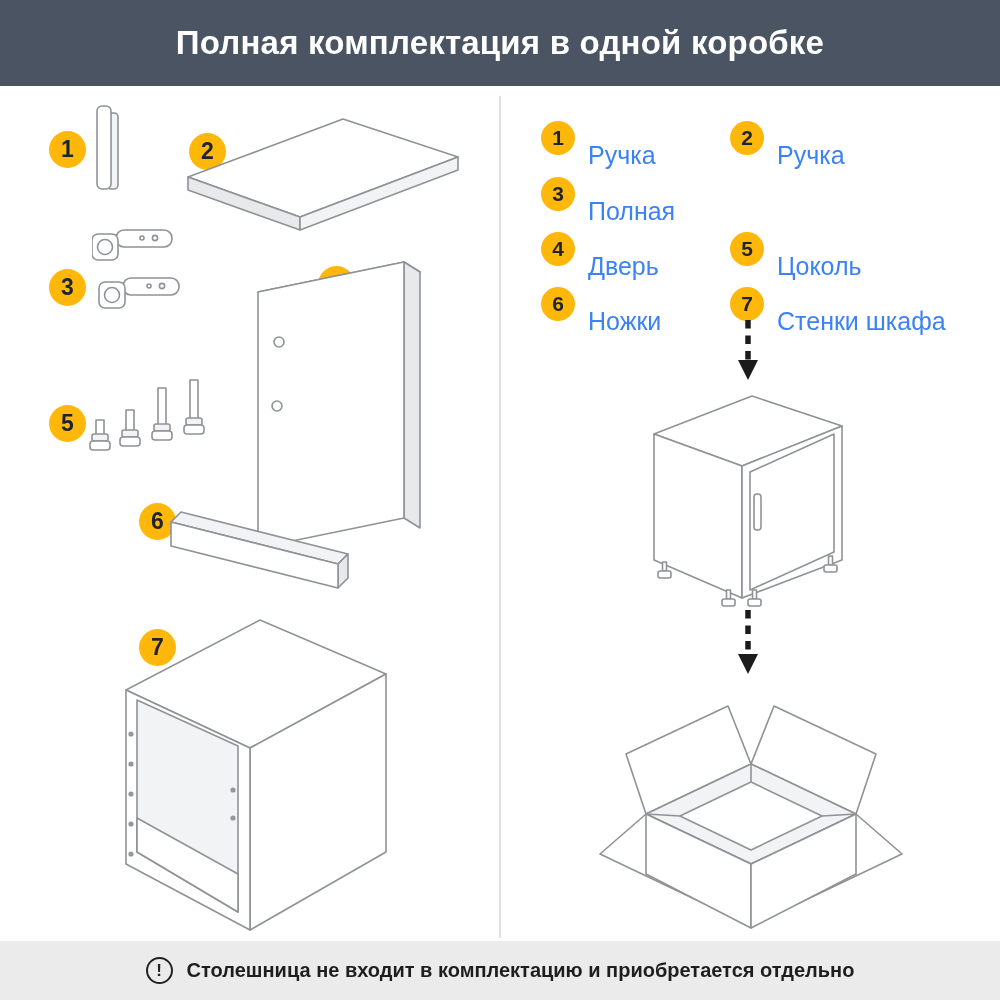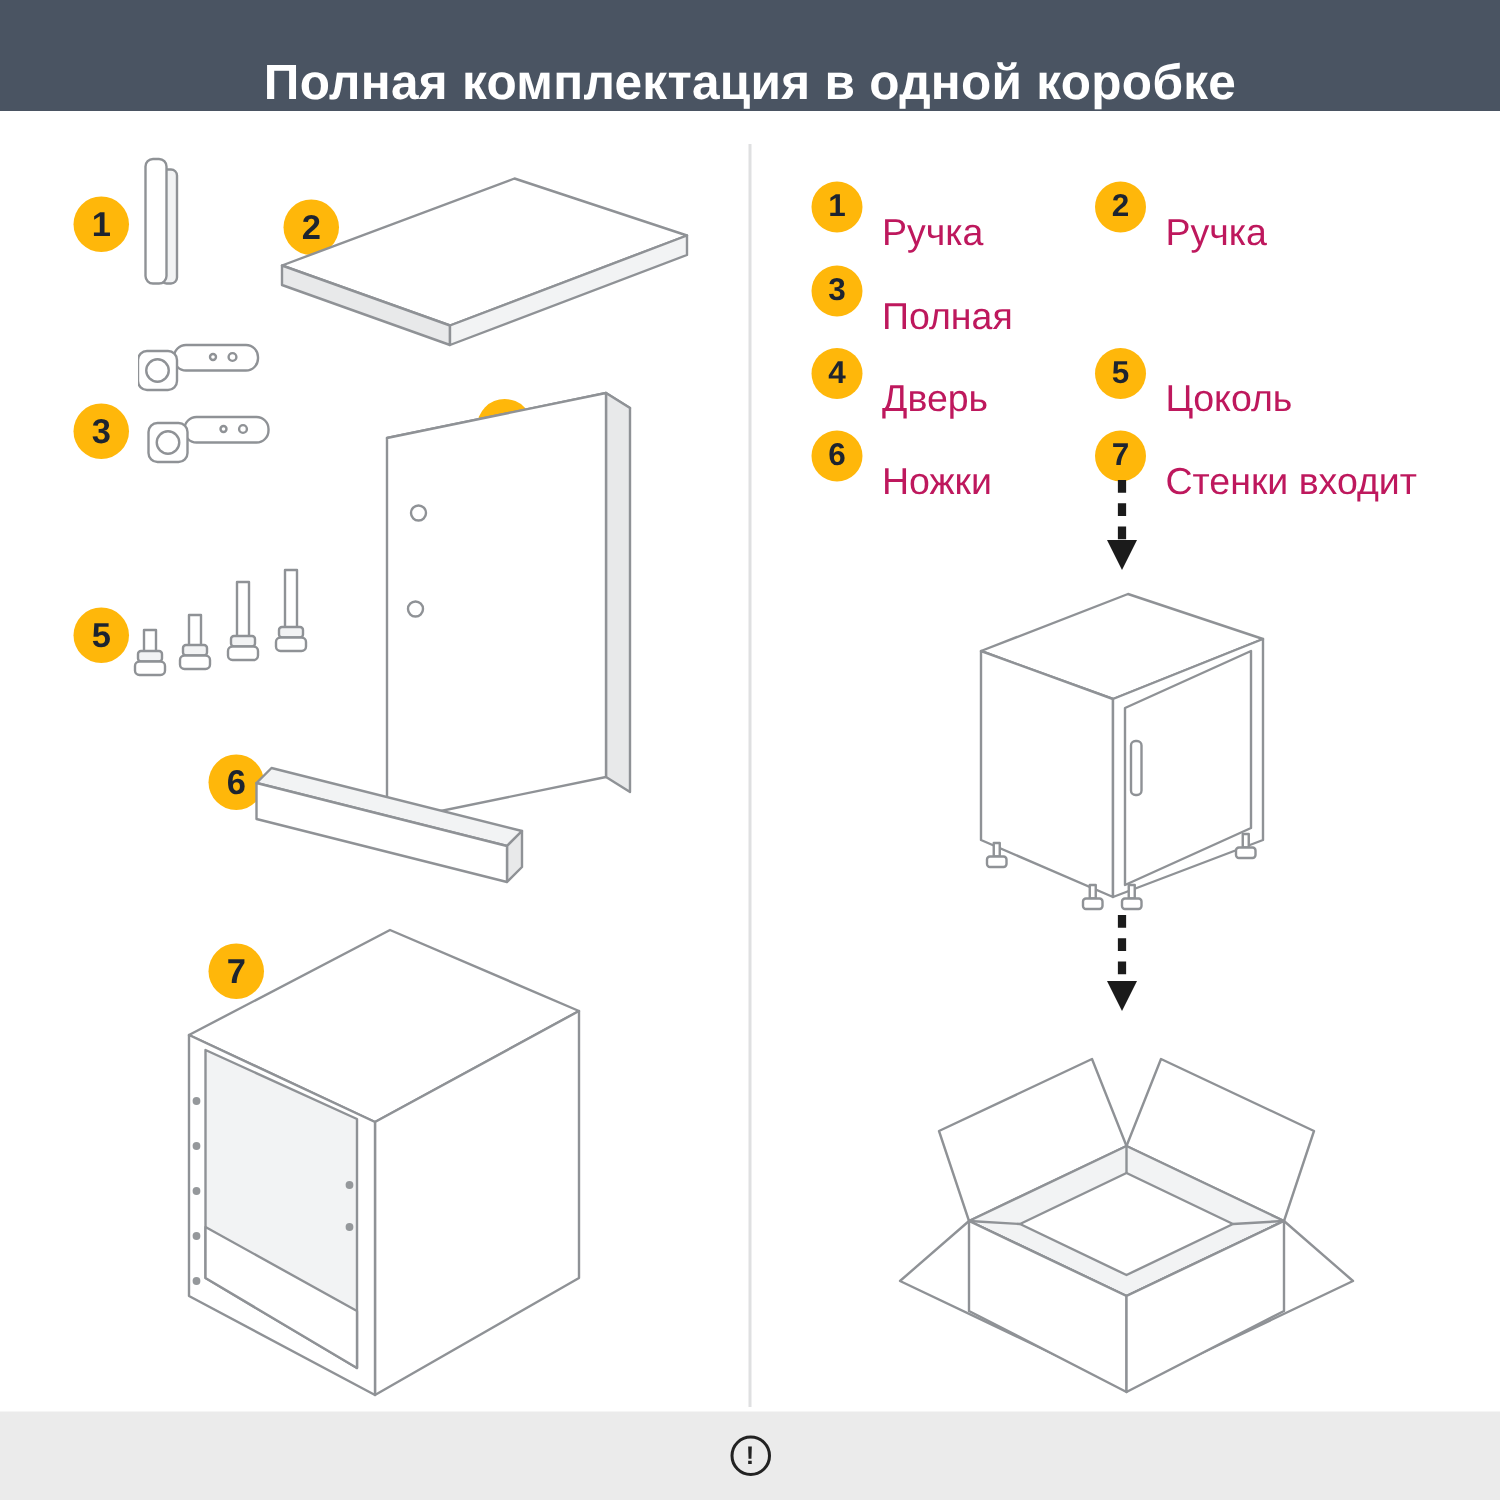--- a/index.html
+++ b/index.html
@@ -1,38 +1,38 @@
 <!DOCTYPE html>
 <html><head>
 <meta charset="utf-8">
 <style>
   html,body{margin:0;padding:0;}
   body{
     width:1000px;height:1000px;position:relative;background:#ffffff;
     font-family:"Liberation Sans", sans-serif;color:#1a1a1a;overflow:hidden;
   }
   .header{
-    position:absolute;left:0;top:0;width:1000px;height:74px;background:#4a5462;
-    display:flex;align-items:flex-end;justify-content:center;
+    position:absolute;left:0;top:0;width:1000px;height:86px;background:#4a5462;
+    display:flex;align-items:center;justify-content:center;
   }
   .header h1{margin:0;color:#ffffff;font-size:33px;font-weight:bold;letter-spacing:.2px;}
   .divider{position:absolute;left:499px;top:96px;width:2px;height:842px;background:#dfe0e1;}
   .badge{
     position:absolute;width:37px;height:37px;border-radius:50%;background:#ffb70a;
     color:#1d2430;font-weight:bold;font-size:23px;display:flex;align-items:center;justify-content:center;
   }
   .badge.sm{width:34px;height:34px;font-size:21px;position:static;flex:0 0 34px;}
   .art{position:absolute;}
   .ln{fill:#ffffff;stroke:#8f9296;stroke-width:1.6;stroke-linejoin:round;}
   .sh1{fill:#f2f3f4;stroke:#8f9296;stroke-width:1.6;stroke-linejoin:round;}
   .sh2{fill:#e8e9ea;stroke:#8f9296;stroke-width:1.6;stroke-linejoin:round;}
   .dot{fill:#95989b;stroke:none;}
   .hole{fill:none;stroke:#8f9296;stroke-width:1.6;}
   .lg-item{position:absolute;display:flex;align-items:center;gap:13px;}
-  .lg-label{font-size:25px;color:#be185d;white-space:nowrap;margin-top:36px;}
+  .lg-label{font-size:25px;color:#3b82f6;white-space:nowrap;margin-top:36px;}
   .lg-note{font-size:25px;color:#1a1a1a;white-space:nowrap;margin-left:6px;}
   .footer{
     position:absolute;left:0;top:941px;width:1000px;height:59px;background:#ebebeb;
     display:flex;align-items:center;justify-content:center;gap:14px;
   }
   .note-icon{
     width:27px;height:27px;border:2.5px solid #222;border-radius:50%;
     display:flex;align-items:center;justify-content:center;
     font-weight:bold;font-size:17px;color:#222;font-style:normal;flex:0 0 27px;box-sizing:border-box;
   }
@@ -159,21 +159,21 @@
     <div class="lg-item" style="left:730px;top:216px">
       <span class="badge sm">5</span>
       <span class="lg-label">Цоколь</span>
     </div>
     <div class="lg-item" style="left:541px;top:271px">
       <span class="badge sm">6</span>
       <span class="lg-label">Ножки</span>
     </div>
     <div class="lg-item" style="left:730px;top:271px">
       <span class="badge sm">7</span>
-      <span class="lg-label">Стенки входит</span>
+      <span class="lg-label">Стенки шкафа</span>
     </div>
   </section>
 
   <svg class="art" style="left:736px;top:318px" width="24" height="64" viewBox="0 0 24 64">
     <line x1="12" y1="2" x2="12" y2="42" stroke="#1b1b1b" stroke-width="5.5" stroke-dasharray="8.5 7"></line>
     <polygon points="2,42 22,42 12,62" fill="#1b1b1b"></polygon>
   </svg>
 
   <svg class="art" style="left:640px;top:390px" width="216" height="242" viewBox="0 0 216 242">
     <polygon class="ln" points="14,44 112,6 202,36 102,76"></polygon>
@@ -213,15 +213,16 @@
     <line x1="163" y1="88" x2="163" y2="106" stroke="#8f9296" stroke-width="1.6"></line>
     <line x1="268" y1="138" x2="234" y2="140" stroke="#8f9296" stroke-width="1.6"></line>
     <polygon class="ln" points="58,138 163,188 117,228 12,178"></polygon>
     <polygon class="ln" points="163,188 268,138 314,178 209,228"></polygon>
     <polygon class="ln" points="58,138 163,188 163,252 58,198"></polygon>
     <polygon class="ln" points="163,188 268,138 268,198 163,252"></polygon>
   </svg>
 
   <footer class="footer">
     <i class="note-icon">!</i>
+    <span class="note-text">Столешница не входит в комплектацию и приобретается отдельно</span>
   </footer>
 
 </div>
 
 </body></html>

